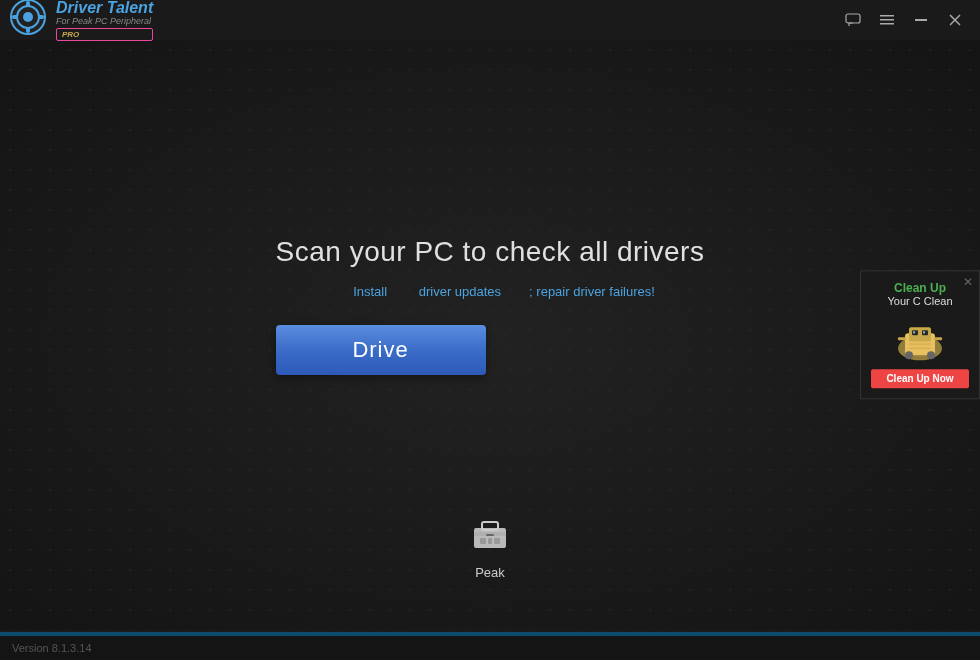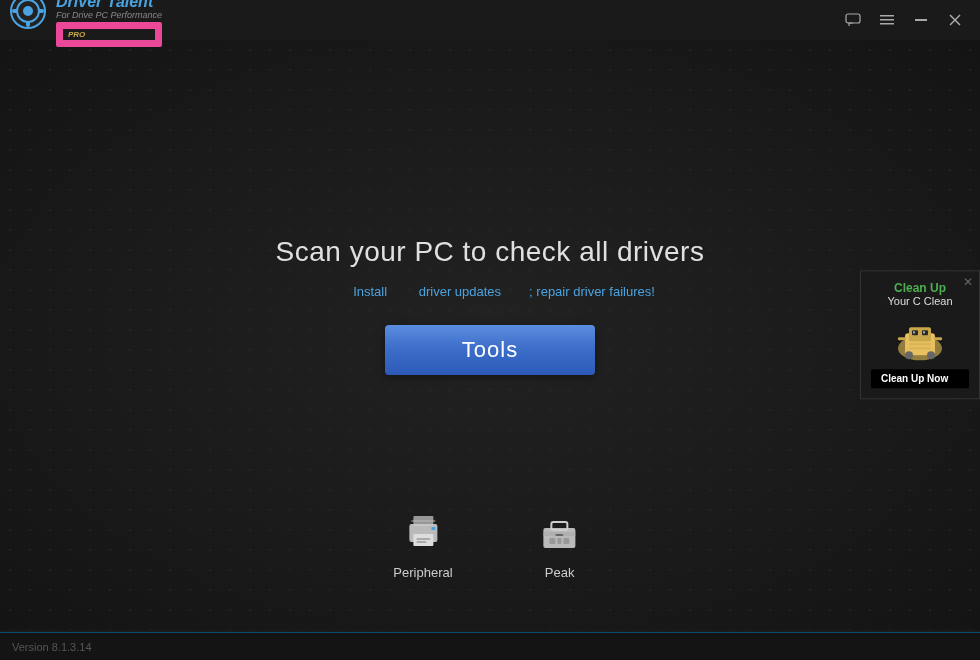--- a/index.html
+++ b/index.html
@@ -52,21 +52,21 @@
       line-height: 1.1;
     }
 
     .logo-subtitle {
       font-size: 9px;
       color: #888;
       line-height: 1.2;
     }
 
     .logo-pro-badge {
-      border: 7px solid #ec4899;
+      border: 1px solid #ec4899;
       color: #c8a84b;
       font-size: 8px;
       font-weight: bold;
       padding: 1px 5px;
       border-radius: 2px;
       margin-top: 1px;
       display: inline-block;
     }
 
     .title-bar-controls {
@@ -114,21 +114,20 @@
       opacity: 0.4;
       pointer-events: none;
     }
 
     
     .center-content {
       position: relative;
       z-index: 2;
       display: flex;
       flex-direction: column;
-      align-items: center;
       gap: 16px;
       margin-bottom: 60px;
     }
 
     .main-title {
       font-size: 28px;
       font-weight: 300;
       color: #e0e0e0;
       text-align: center;
       letter-spacing: 0.5px;
@@ -204,21 +203,21 @@
     .status-bar {
       position: absolute;
       bottom: 0;
       left: 0;
       right: 0;
       height: 28px;
       background: #141414;
       display: flex;
       align-items: center;
       padding: 0 12px;
-      border-top: 1px solid #0c4a6e;
+      border-top: 4px solid #0c4a6e;
     }
 
     .version-text {
       font-size: 11px;
       color: #555;
     }
 
     
     .cleanup-banner {
       position: absolute;
@@ -262,50 +261,50 @@
     .cleanup-icon-area {
       width: 80px;
       height: 50px;
       position: relative;
       display: flex;
       align-items: center;
       justify-content: center;
     }
 
     .cleanup-btn {
-      background: #000000;
+      background: #ef4444;
       color: white;
       font-size: 10px;
       font-weight: bold;
       padding: 4px 10px;
       border: none;
       border-radius: 2px;
       cursor: pointer;
       width: 100%;
-      text-align: left;
+      text-align: center;
     }
   </style>
 </head>
 <body>
 
 <div class="title-bar">
   <div class="title-bar-left">
 
     <svg class="logo-icon" viewBox="0 0 36 36" xmlns="http://www.w3.org/2000/svg">
       <circle cx="18" cy="18" r="17" fill="#222" stroke="#4aa3e0" stroke-width="2"></circle>
       <circle cx="18" cy="18" r="11" fill="none" stroke="#4aa3e0" stroke-width="2"></circle>
       <circle cx="18" cy="18" r="5" fill="#4aa3e0"></circle>
       <rect x="16" y="2" width="4" height="6" rx="2" fill="#4aa3e0"></rect>
       <rect x="16" y="28" width="4" height="6" rx="2" fill="#4aa3e0"></rect>
       <rect x="2" y="16" width="6" height="4" rx="2" fill="#4aa3e0"></rect>
       <rect x="28" y="16" width="6" height="4" rx="2" fill="#4aa3e0"></rect>
     </svg>
     <div class="logo-text">
       <span class="logo-title">Driver Talent</span>
-      <span class="logo-subtitle">For Drive PC Performance</span>
+      <span class="logo-subtitle">For Peak PC Peripheral</span>
       <span class="logo-pro-badge">PRO</span>
     </div>
   </div>
   <div class="title-bar-controls">
     <button class="title-bar-btn">
       <svg width="16" height="14" viewBox="0 0 16 14" fill="#aaa">
           <rect x="1" y="1" width="14" height="9" rx="2" stroke="#aaa" fill="none" stroke-width="1.2"></rect>
           <path d="M4 13 L4 10 L8 10" stroke="#aaa" fill="none" stroke-width="1.2"></path>
         </svg>
     </button>
@@ -330,41 +329,25 @@
   </div>
 </div>
 
 <div class="main-content">
 
   <div class="center-content">
     <h1 class="main-title">Scan your PC to check all drivers</h1>
     <p class="main-subtitle">
       <span>Install </span><span style="color:#4aa3e0;">driver updates</span><span>; repair driver failures!</span>
     </p>
-    <button class="scan-btn">Tools</button>
+    <button class="scan-btn">Drive</button>
   </div>
 
   <div class="bottom-icons">
 
-    <div class="icon-item">
-      <div class="icon-box">
-        <svg class="icon-svg" viewBox="0 0 48 48" fill="none" xmlns="http://www.w3.org/2000/svg">
-
-          <rect x="10" y="18" width="28" height="18" rx="2" fill="#ccc" opacity="0.9"></rect>
-          <rect x="14" y="10" width="20" height="10" rx="1" fill="#ccc" opacity="0.7"></rect>
-          <rect x="14" y="28" width="20" height="12" rx="1" fill="#ddd"></rect>
-          <rect x="17" y="32" width="14" height="2" rx="1" fill="#aaa"></rect>
-          <rect x="17" y="35" width="10" height="2" rx="1" fill="#aaa"></rect>
-          <rect x="32" y="21" width="4" height="3" rx="1" fill="#4aa3e0"></rect>
-
-          <rect x="12" y="14" width="24" height="2" fill="#bbb" opacity="0.5"></rect>
-        </svg>
-      </div>
-      <span class="icon-label">Peripheral</span>
-    </div>
 
 
     <div class="icon-item">
       <div class="icon-box">
         <svg class="icon-svg" viewBox="0 0 48 48" fill="none" xmlns="http://www.w3.org/2000/svg">
 
           <rect x="8" y="22" width="32" height="20" rx="2" fill="#ccc" opacity="0.9"></rect>
           <rect x="16" y="16" width="16" height="8" rx="2" stroke="#ccc" stroke-width="2" fill="none"></rect>
           <rect x="8" y="26" width="32" height="4" fill="#aaa" opacity="0.6"></rect>
 

